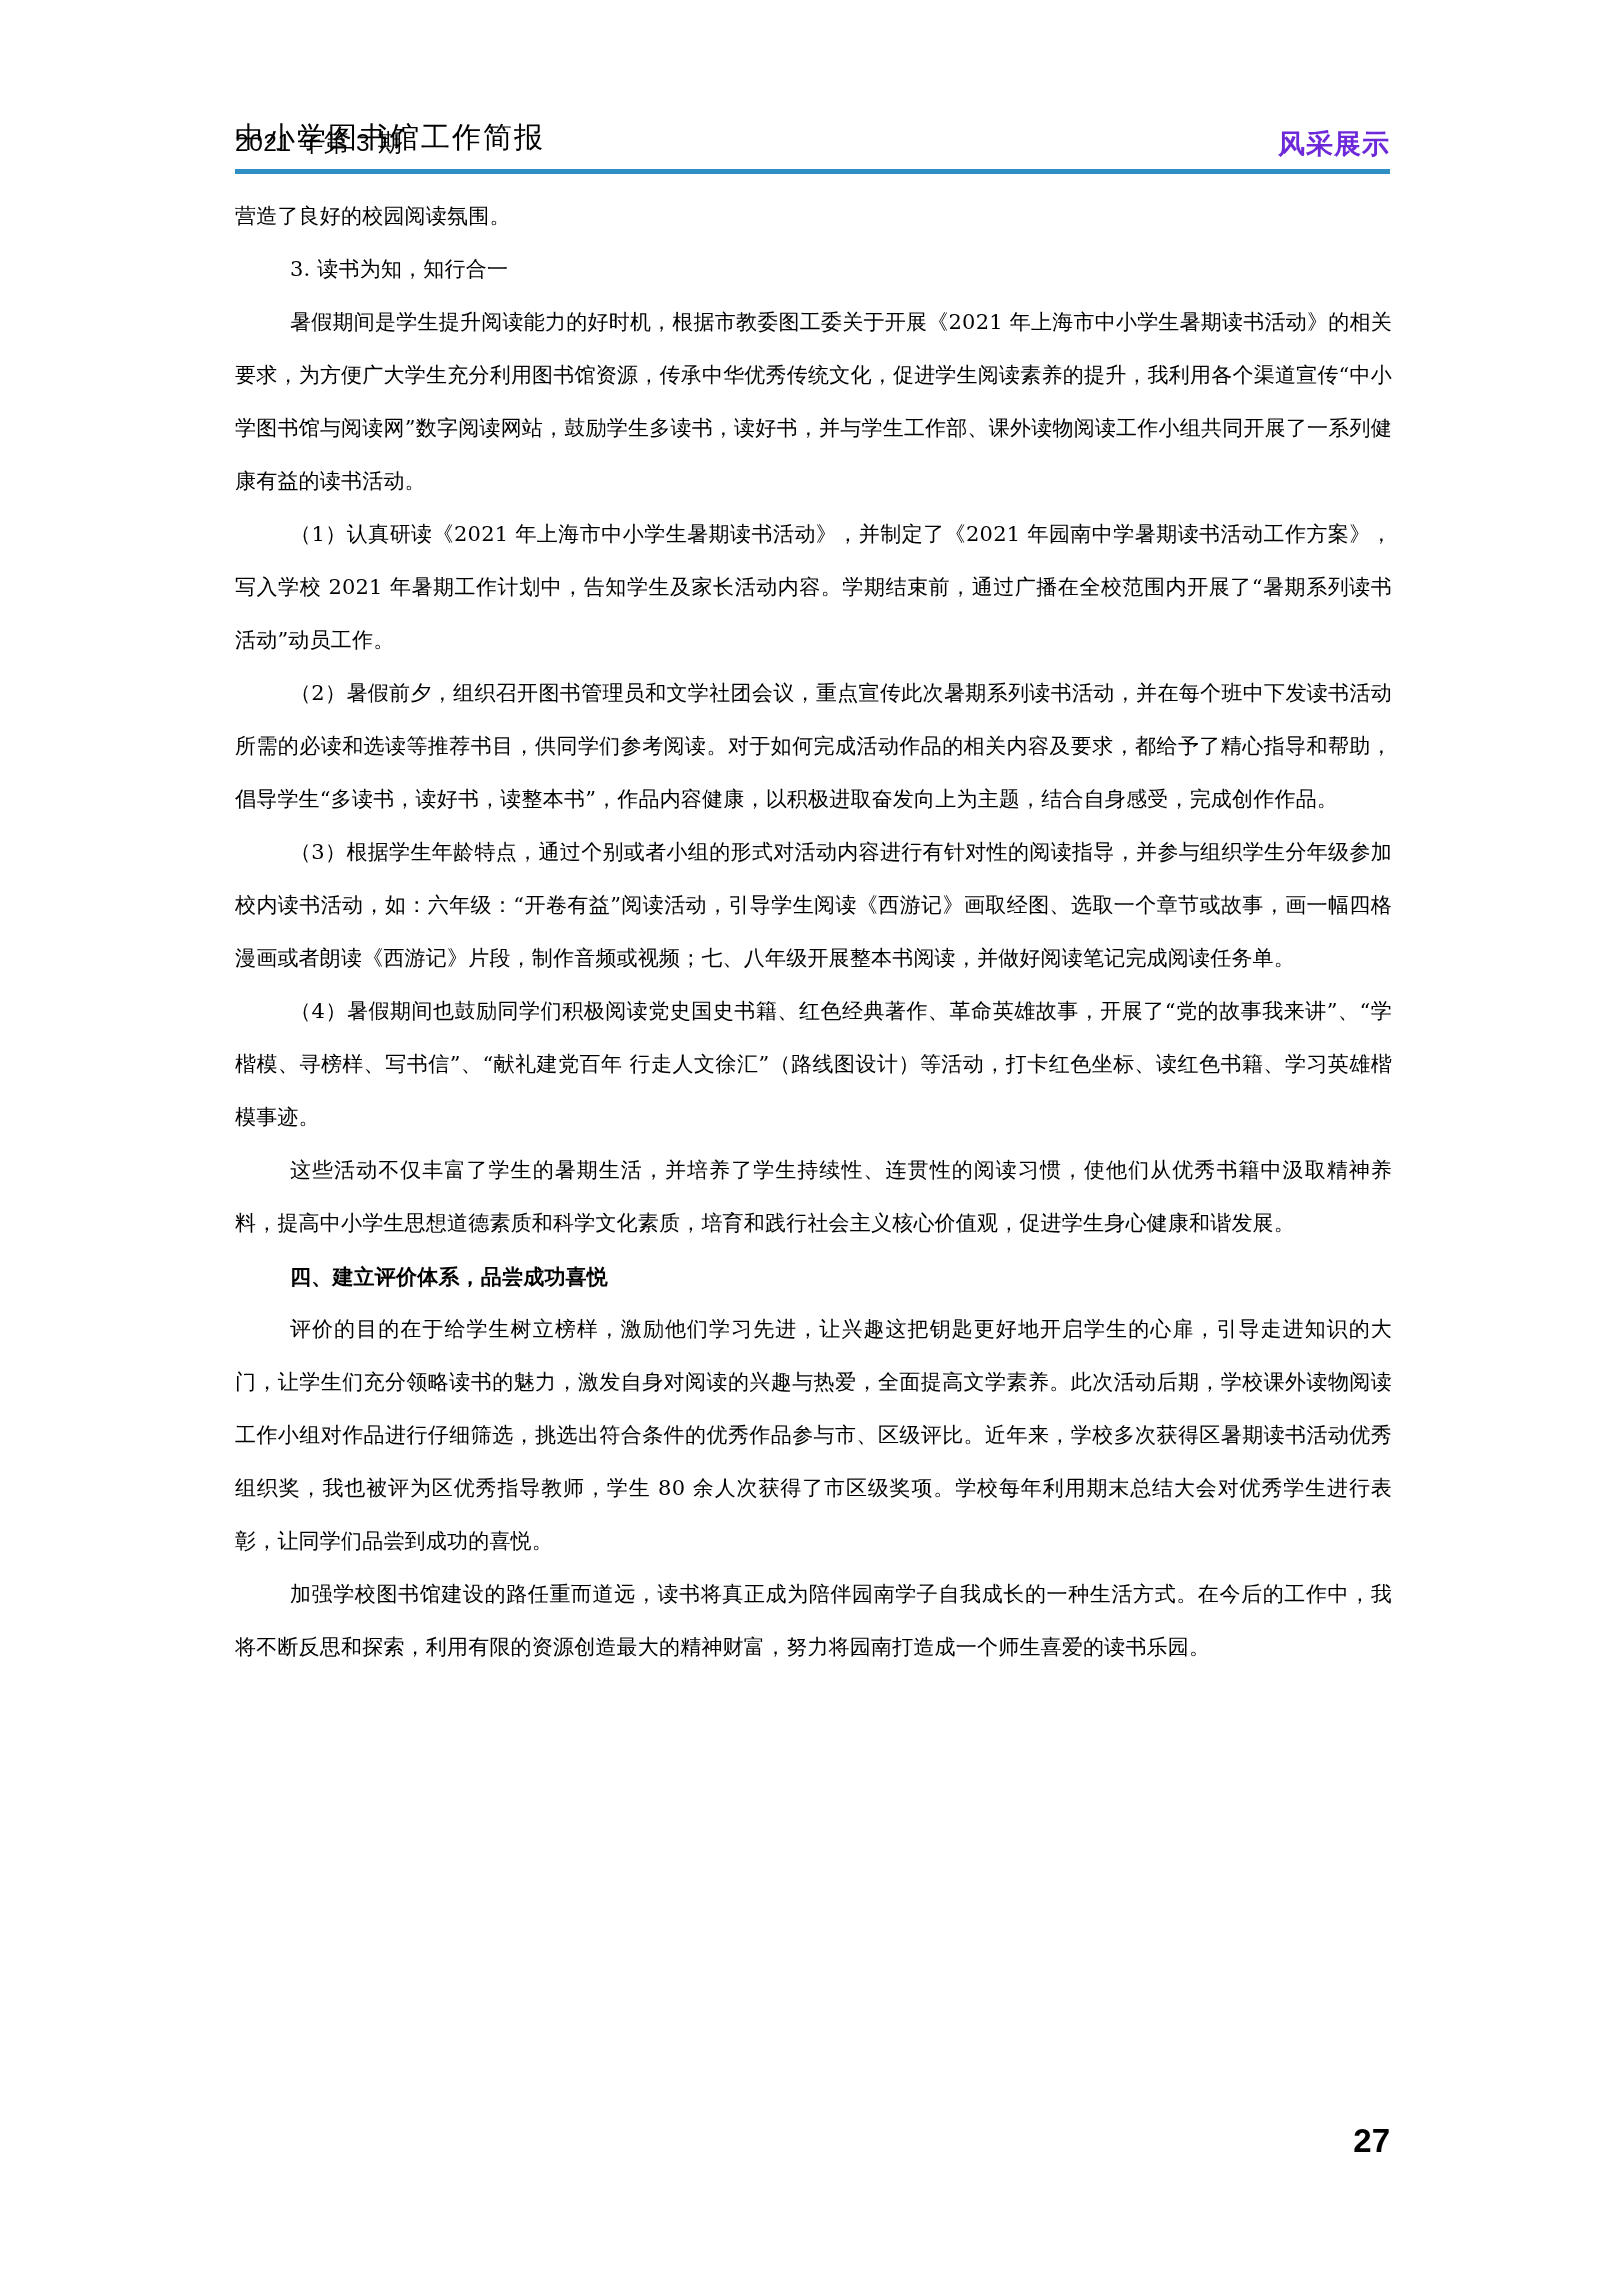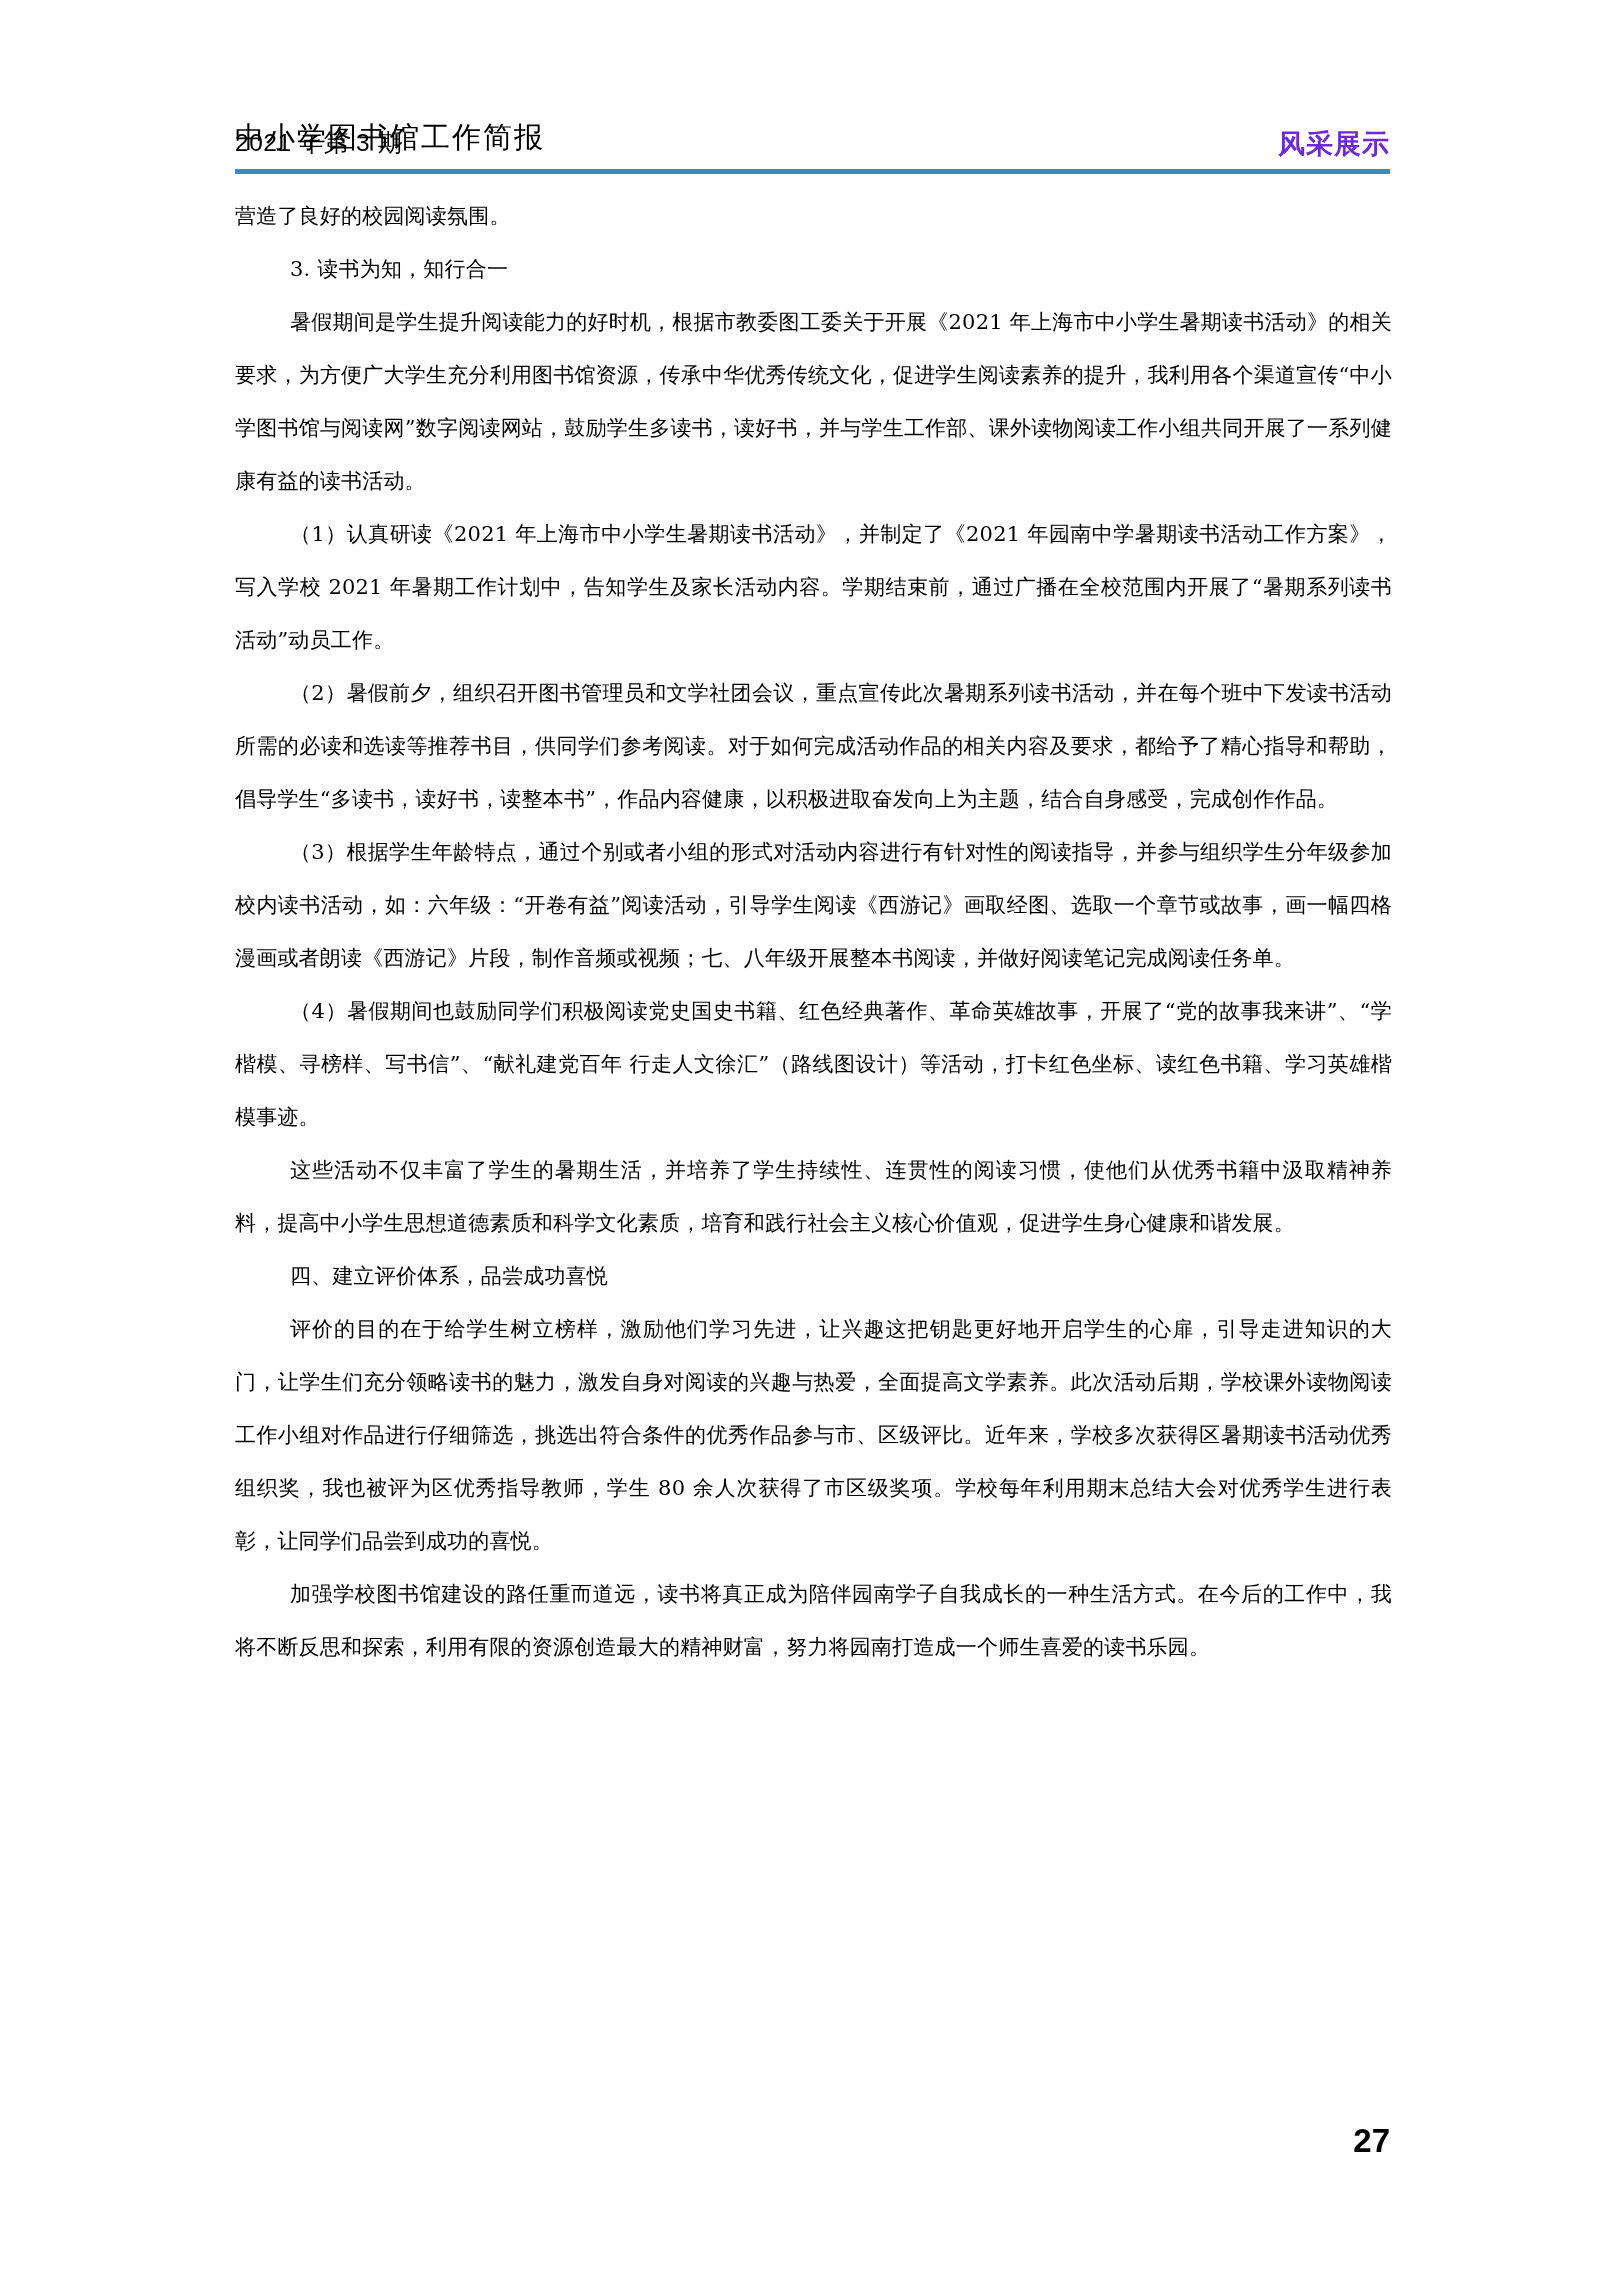--- a/index.html
+++ b/index.html
@@ -80,21 +80,21 @@
     line-height: 53px;
     text-align: justify;
     text-justify: inter-ideograph;
     letter-spacing: 0.2px;
     font-family: "DejaVu Serif", "Liberation Serif", serif;
   }
   p.indent {
     text-indent: 55px;
   }
   p.heading {
-    font-weight: normal;
+    font-weight: bold;
     text-indent: 55px;
   }
   
   .page-number {
     position: absolute;
     right: 231px;
     bottom: 137px;
     font-size: 33px;
     font-weight: bold;
     font-family: "Liberation Sans", sans-serif;

